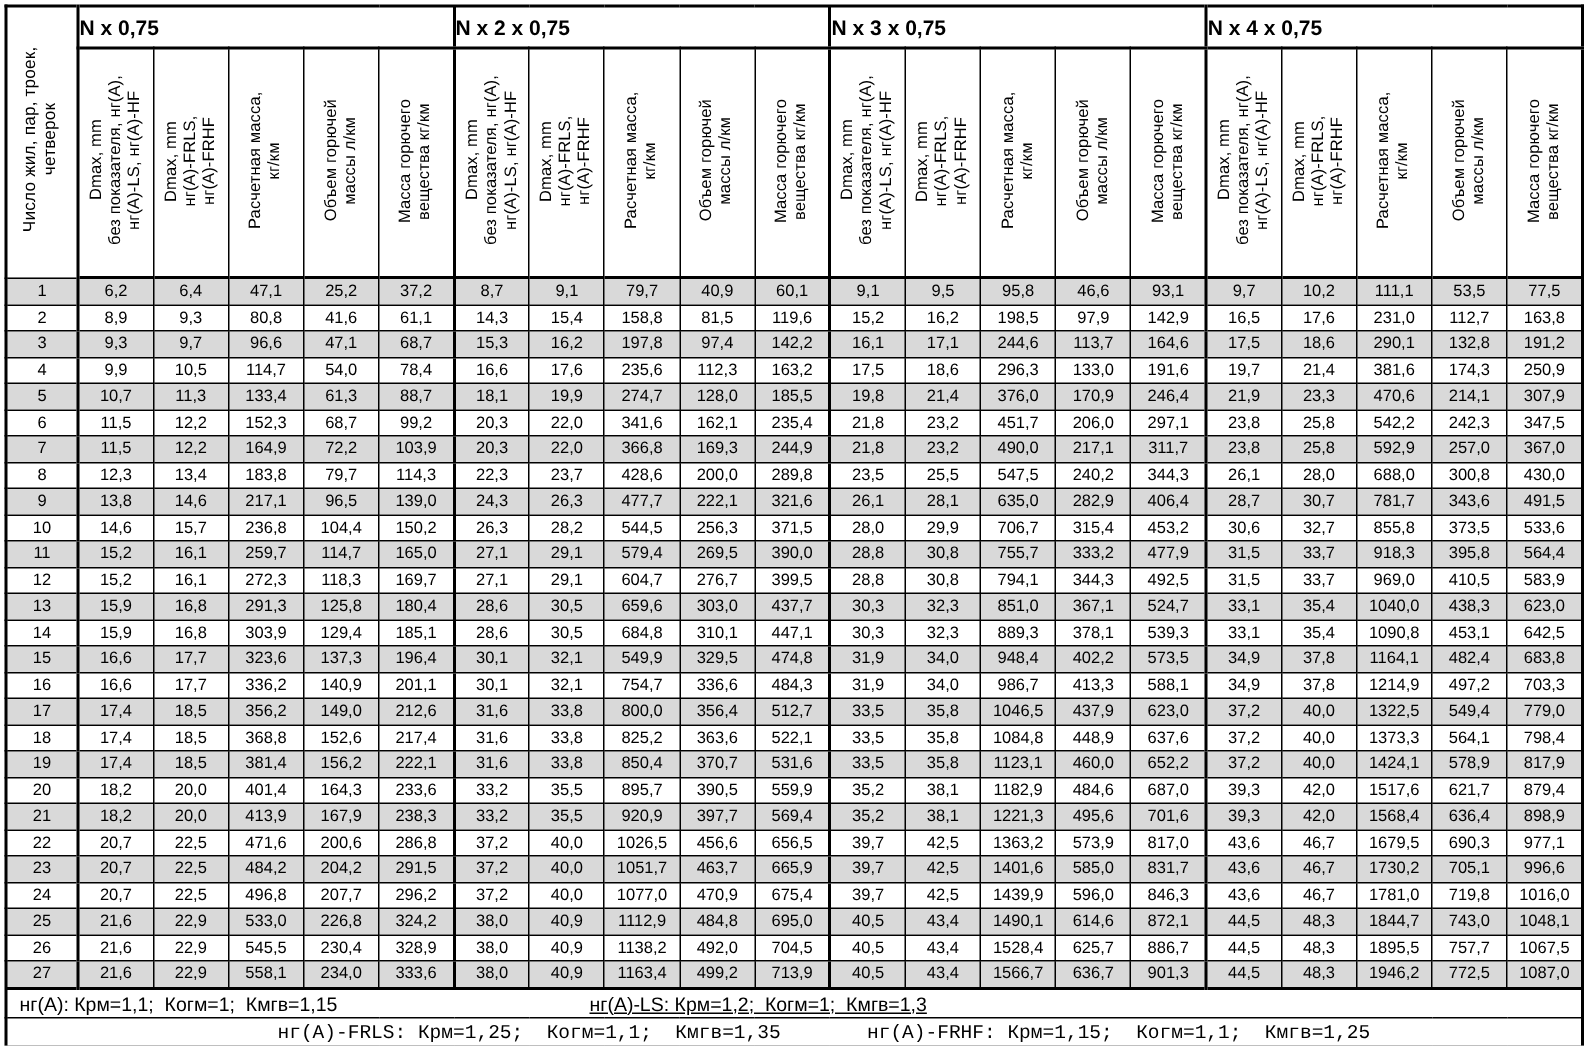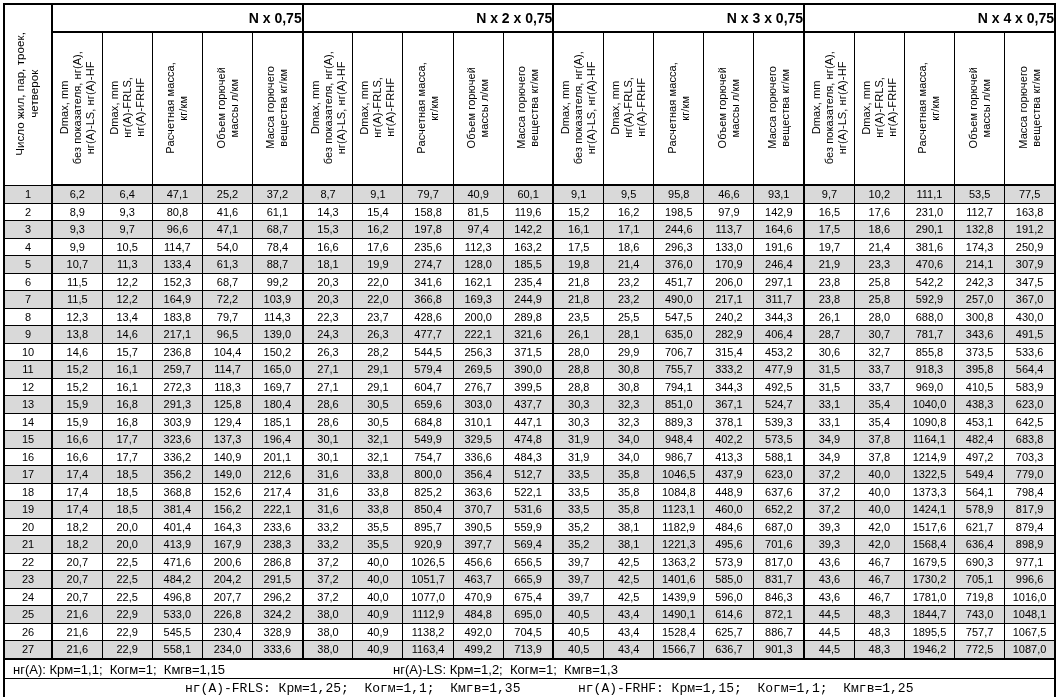--- a/index.html
+++ b/index.html
@@ -9,21 +9,21 @@
   }
   .page { padding: 3px 3px 0 3px; }
   table.spec {
     border-collapse: collapse; table-layout: fixed;
     width: 1053px; border: 2px solid #000; background: #fff;
   }
   th, td { border: 1px solid #000; padding: 0; }
   
   .ghead {
     height: 26px; font-size: 14px; font-weight: bold;
-    text-align: right; vertical-align: middle;
+    text-align: left; vertical-align: middle;
     border-bottom: 2px solid #000; background: #fff;
   }
   
   .subhead {
     height: 151px; font-weight: normal; font-size: 11px;
     text-align: center; vertical-align: middle;
     border-bottom: 2px solid #000; background: #fff;
   }
   .corner {
     border-right: 2px solid #000; background: #fff;
@@ -44,21 +44,21 @@
   }
   tbody tr.shaded td { background: #d9d9d9; }
   tfoot td {
     height: 18px; border-left: none; border-right: none;
     border-top: 2px solid #000; background: #fff;
   }
   tfoot tr + tr td { border-top: 1px solid #000; font-family: Liberation Mono, monospace; }
   .fnrow { position: relative; height: 18px; font-size: 13px; padding-left: 34px; }
   .fnrow span { position: absolute; top: 2px; white-space: nowrap; }
   .fnrow[data-line="1"] span:nth-child(1) { left: 8px; }
-  .fnrow[data-line="1"] span:nth-child(2) { left: 388px; }
+  .fnrow[data-line="1"] span:nth-child(2) { left: 388px; text-decoration: underline; }
   .fnrow[data-line="1"] span:nth-child(3) { left: 757px; margin-top: 36px; }
   .fnrow[data-line="2"] span:nth-child(1) { left: 180px; }
   .fnrow[data-line="2"] span:nth-child(2) { left: 573px; }
 </style>
 </head>
 <body>
 
 <div class="page">
   <table class="spec">
     <colgroup>

